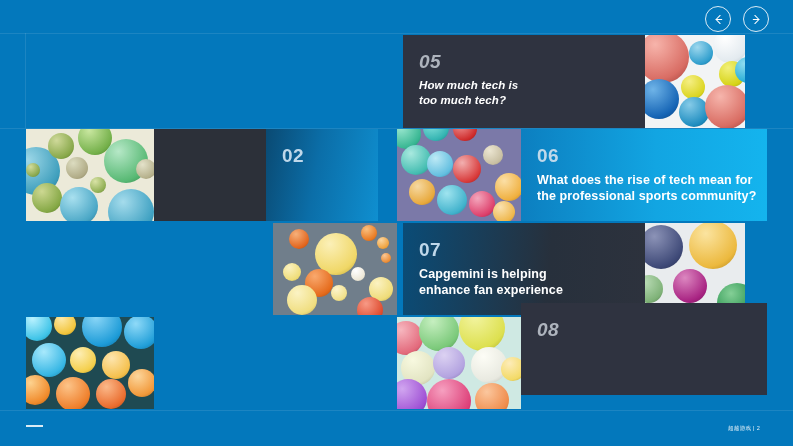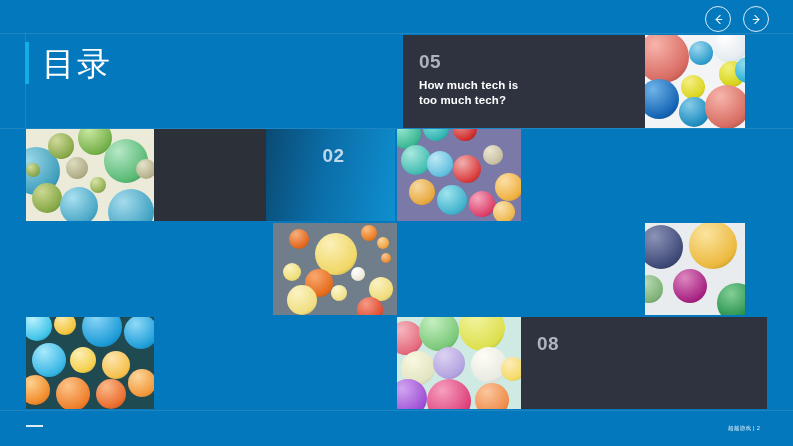--- a/index.html
+++ b/index.html
@@ -67,21 +67,21 @@
     line-height: 1;
     letter-spacing: 2px;
     font-weight: 400;
   }
 
   
   .tile {
     position: absolute;
     overflow: hidden;
   }
-  .tile-dark  { background: #2f3340; }
+  .tile-dark  { background: #2f3340; font-style: italic; }
   .tile-dark2 { background: #2c3039; }
   .tile-blue-grad  { background: linear-gradient(100deg, #0a4a73 0%, #0b6ea8 45%, #0f8fd0 100%); }
   .tile-blue-grad2 { background: linear-gradient(90deg, #0c7fc0 0%, #12a5e2 55%, #14b4ee 100%); }
   .tile-cyan { background: linear-gradient(105deg, #0a86c9 0%, #11a6e0 60%, #17b7ef 100%); }
   .tile-navy-grad { background: linear-gradient(95deg, #0a4c77 0%, #27303c 60%, #2d323d 100%); }
 
   .tile-inner {
     position: absolute;
     left: 16px; top: 17px;
     right: 10px;
@@ -165,24 +165,20 @@
     </div>
   </div>
 
   <div class="canvas"></div>
 
   <div class="bg-line" style="left:0; top:33px; width:793px; height:1px;"></div>
   <div class="bg-line" style="left:25px; top:33px; width:1px; height:95px;"></div>
   <div class="bg-line" style="left:0; top:128px; width:793px; height:1px;"></div>
   <div class="bg-line" style="left:0; top:410px; width:793px; height:1px;"></div>
 
-  <div class="title-wrap">
-    <div class="title-bar"></div>
-    <div class="title-text">目录</div>
-  </div>
 
   <div class="photo" style="left:26px; top:129px; width:128px; height:92px; background:#ecead9;">
     <div class="ball" style="left:-14px;top:18px;width:48px;height:48px;background:radial-gradient(circle at 33% 28%, #9ed8e8, #3f9fbd 70%, #1d6a86);"></div>
     <div class="ball" style="left:22px;top:4px;width:26px;height:26px;background:radial-gradient(circle at 33% 28%, #cfd99a, #88a84a 70%, #527025);"></div>
     <div class="ball" style="left:52px;top:-8px;width:34px;height:34px;background:radial-gradient(circle at 33% 28%, #c9e7a0, #74b04a 70%, #3f7425);"></div>
     <div class="ball" style="left:40px;top:28px;width:22px;height:22px;background:radial-gradient(circle at 33% 28%, #dcdcc0, #b0ab86 70%, #7d7754);"></div>
     <div class="ball" style="left:78px;top:10px;width:44px;height:44px;background:radial-gradient(circle at 33% 28%, #b6e8c7, #58b974 70%, #2d7d45);"></div>
     <div class="ball" style="left:6px;top:54px;width:30px;height:30px;background:radial-gradient(circle at 33% 28%, #cdd892, #85a845 70%, #4e6f22);"></div>
     <div class="ball" style="left:34px;top:58px;width:38px;height:38px;background:radial-gradient(circle at 33% 28%, #a9e0ef, #4aa7c6 70%, #23708d);"></div>
     <div class="ball" style="left:82px;top:60px;width:46px;height:46px;background:radial-gradient(circle at 33% 28%, #a5dcec, #3fa1c2 70%, #1d6c89);"></div>
@@ -274,31 +270,45 @@
       <div class="tile-label">How much tech is
 too much tech?</div>
     </div>
   </div>
 
   <div class="tile tile-dark2" style="left:154px; top:129px; width:112px; height:92px;">
     <div class="tile-inner">
     </div>
   </div>
 
-  <div class="tile tile-blue-grad" style="left:266px; top:129px; width:129px; height:92px;text-align:center;">
+  <div class="tile tile-blue-grad" style="left:266px; top:129px; width:112px; height:92px;">
     <div class="tile-inner">
       <div class="tile-num light">02</div>
     </div>
   </div>
 
-
-
-
-
-  <div class="tile tile-dark" style="left:521px; top:317px; width:246px; height:92px;">
+  <div class="tile tile-blue-grad2" style="left:521px; top:129px; width:246px; height:92px;">
+    <div class="tile-inner">
+      <div class="tile-num light">06</div>
+      <div class="tile-label big">What does the rise of tech mean for
+the professional sports community?</div>
+    </div>
+  </div>
+
+
+  <div class="tile tile-navy-grad" style="left:403px; top:223px; width:242px; height:92px;">
+    <div class="tile-inner">
+      <div class="tile-num light">07</div>
+      <div class="tile-label big">Capgemini is helping
+enhance fan experience</div>
+    </div>
+  </div>
+
+
+  <div class="tile tile-dark" style="left:521px; top:303px; width:246px; height:92px;">
     <div class="tile-inner">
       <div class="tile-num">08</div>
     </div>
   </div>
 
   <div class="footer-dash"></div>
   <div class="footer-right">超越游戏 | 2</div>
 
 </div>
 

